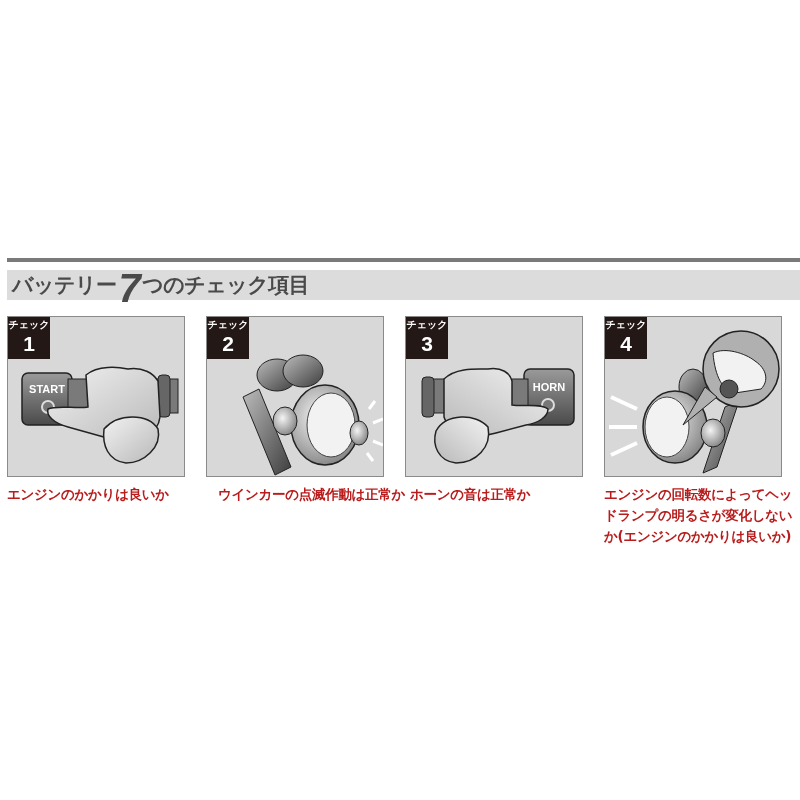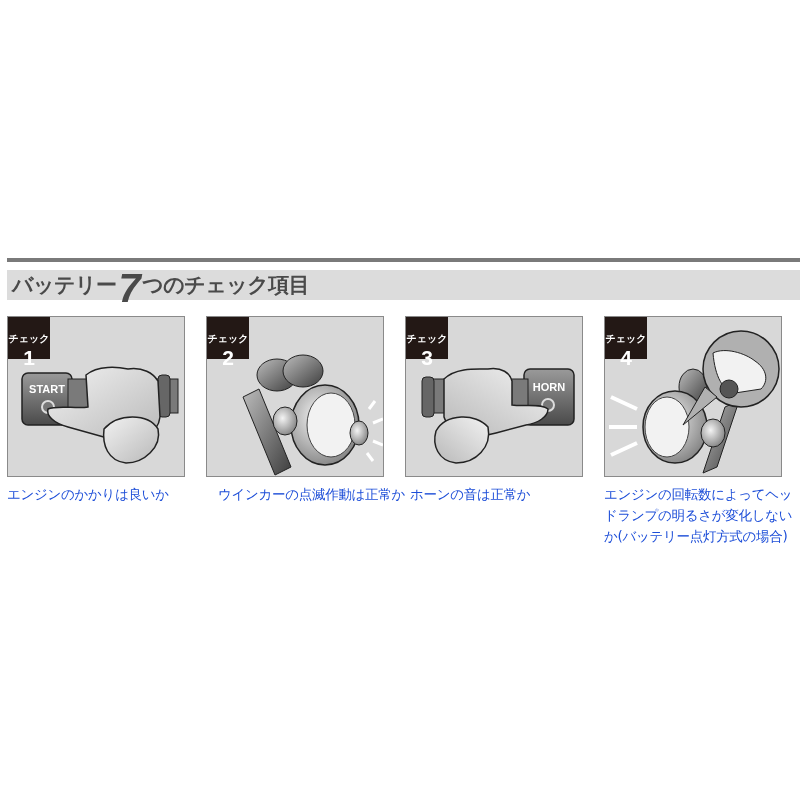--- a/index.html
+++ b/index.html
@@ -8,25 +8,25 @@
     .top-rule { position:absolute; left:7px; top:258px; width:793px; height:4px; background:#7a7a7a; }
     .title-bar { position:absolute; left:7px; top:270px; width:793px; height:30px; background:#dcdcdc; }
     .title { position:absolute; left:12px; top:270px; height:30px; display:flex; align-items:center;
              font-weight:bold; font-size:21px; color:#4a4a4a; letter-spacing:-0.5px; white-space:nowrap; }
     .title .big { font-size:40px; font-weight:bold; color:#4a4a4a; margin:0 2px; position:relative; top:3px;
                   font-family:"Liberation Sans", sans-serif; font-style:italic; }
     .panel { position:absolute; top:316px; width:178px; height:161px; background:#d8d8d8;
              border:1px solid #8a8a8a; box-sizing:border-box; overflow:hidden; }
     .badge { position:absolute; left:0; top:0; width:42px; height:42px; background:#231815; color:#fff;
              text-align:center; }
-    .badge .lbl { font-size:10px; font-weight:bold; line-height:14px; display:block; padding-top:15px; }
+    .badge .lbl { font-size:10px; font-weight:bold; line-height:14px; display:block; padding-top:1px; }
     .badge .num { font-size:21px; font-weight:bold; line-height:24px; display:block;
                   font-family:"Liberation Sans", sans-serif; }
-    .caption { position:absolute; top:484px; width:190px; font-size:13.5px; line-height:21px; color:#1d4ed8;
-               letter-spacing:-0.3px; }
+    .caption { position:absolute; top:484px; width:190px; font-size:13.5px; line-height:21px; color:#b91c1c;
+               letter-spacing:-0.3px;font-weight:bold; }
     .illus { position:absolute; left:0; top:0; width:178px; height:161px; }
   </style>
 </head>
 <body>
 
 <div class="top-rule"></div>
 <div class="title-bar"></div>
 <div class="title">
   <span>バッテリー</span>
   <span class="big">7</span>
@@ -145,13 +145,13 @@
       <line x1="6" y1="80" x2="32" y2="92"></line>
         <line x1="4" y1="110" x2="32" y2="110"></line>
       <line x1="6" y1="138" x2="32" y2="126"></line>
     </g>
   </svg>
   <div class="badge">
     <span class="lbl">チェック</span>
     <span class="num">4</span>
   </div>
 </div>
-<div class="caption" style="left:604px;">エンジンの回転数によってヘッドランプの明るさが変化しないか(バッテリー点灯方式の場合)</div>
+<div class="caption" style="left:604px;">エンジンの回転数によってヘッドランプの明るさが変化しないか(エンジンのかかりは良いか)</div>
 
 </body></html>

